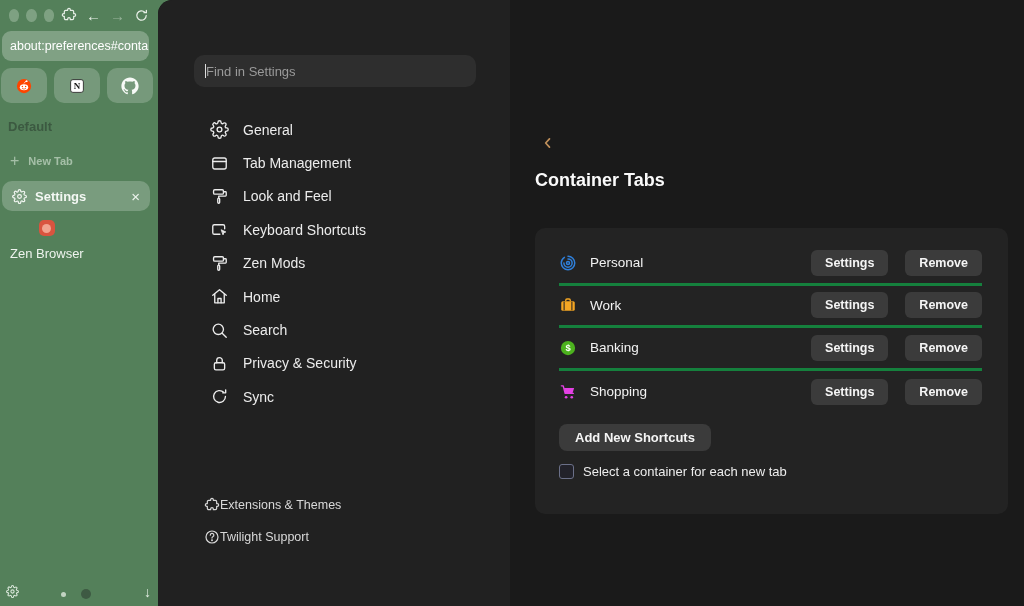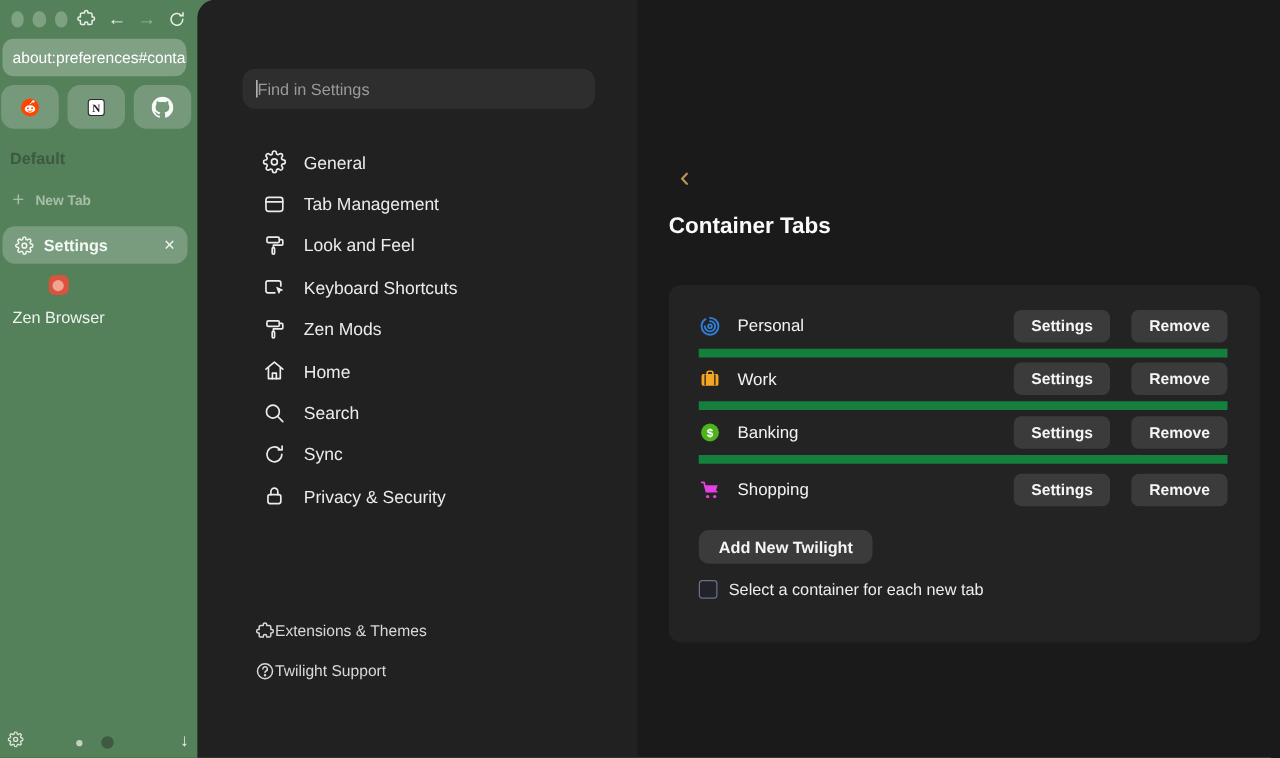--- a/index.html
+++ b/index.html
@@ -70,21 +70,21 @@
     color:#d9d9d9; font-size:12.5px; }
 
   
   .content { position:absolute; left:352px; top:0; right:0; bottom:0; }
   .back-chevron { position:absolute; left:31px; top:136px; color:#bf8f5a; }
   .page-title { position:absolute; left:25px; top:170px; color:#fafafa;
     font-size:18px; font-weight:bold; }
   .card { position:absolute; left:25px; top:228px; width:473px; height:286px;
     background:#232323; border-radius:10px; padding-top:15px; }
   .c-row { margin:0 26px 0 24px; height:42.5px; display:flex;
-    align-items:center; gap:13px; border-bottom:7px solid #15803d; }
+    align-items:center; gap:13px; border-bottom:3px solid #15803d; }
   .c-row:nth-of-type(4) { border-bottom:none; }
   .c-name { flex:1; color:#f2f2f2; font-size:13.5px; }
   .btn { height:26px; padding:0 14px; background:#3b3b3b; border:none;
     border-radius:6px; color:#f5f5f5; font-size:12.5px; font-weight:bold;
     font-family:"Liberation Sans", sans-serif; margin-left:4px; }
   .add-btn { margin:11px 0 0 24px; height:27px; padding:0 16px;
     background:#3b3b3b; border:none; border-radius:8px; color:#f5f5f5;
     font-size:13px; font-weight:bold; font-family:"Liberation Sans", sans-serif; }
   .cb-row { margin:13px 0 0 24px; display:flex; align-items:flex-end; gap:9px; }
   .checkbox { width:15px; height:15px; border:1.5px solid #6b7088;
@@ -260,34 +260,34 @@
           <svg width="19" height="19" viewBox="0 0 24 24" fill="none" stroke="currentColor" stroke-width="1.7" stroke-linecap="round">
             <circle cx="10.5" cy="10.5" r="6.5"></circle>
             <line x1="15.4" y1="15.4" x2="20.5" y2="20.5"></line>
           </svg>
         </span>
         <span>Search</span>
       </li>
       <li class="nav-item">
         <span>
           <svg width="19" height="19" viewBox="0 0 24 24" fill="none" stroke="currentColor" stroke-width="1.7" stroke-linecap="round" stroke-linejoin="round">
+            <rect x="5.5" y="11" width="13" height="9" rx="2"></rect>
+            <path d="M8.5 11V8a3.5 3.5 0 0 1 7 0v3"></path>
+          </svg>
+        </span>
+        <span>Privacy &amp; Security</span>
+      </li>
+      <li class="nav-item">
+        <span>
+          <svg width="19" height="19" viewBox="0 0 24 24" fill="none" stroke="currentColor" stroke-width="1.7" stroke-linecap="round" stroke-linejoin="round">
             <path d="M19.5 12a7.5 7.5 0 1 1-2.2-5.3"></path>
             <polyline points="19.8 3.6 19.8 7.4 16 7.4"></polyline>
           </svg>
         </span>
         <span>Sync</span>
-      </li>
-      <li class="nav-item">
-        <span>
-          <svg width="19" height="19" viewBox="0 0 24 24" fill="none" stroke="currentColor" stroke-width="1.7" stroke-linecap="round" stroke-linejoin="round">
-            <rect x="5.5" y="11" width="13" height="9" rx="2"></rect>
-            <path d="M8.5 11V8a3.5 3.5 0 0 1 7 0v3"></path>
-          </svg>
-        </span>
-        <span>Privacy &amp; Security</span>
       </li>
     </ul>
 
     <div class="nav-footer">
       <div class="foot-item">
         <span>
           <svg width="16" height="16" viewBox="0 0 24 24" fill="none" stroke="currentColor" stroke-width="1.8" stroke-linejoin="round">
             <path d="M10 4a2 2 0 0 1 4 0v1h3a2 2 0 0 1 2 2v3h1a2 2 0 0 1 0 4h-1v3a2 2 0 0 1-2 2h-3v-1a2 2 0 0 0-4 0v1H7a2 2 0 0 1-2-2v-3H4a2 2 0 0 1 0-4h1V7a2 2 0 0 1 2-2h3z"></path>
           </svg>
         </span>
@@ -362,21 +362,21 @@
             <path d="M3.2 3.8h2.4l2.6 10h10.9" fill="none" stroke="currentColor" stroke-width="1.9" stroke-linecap="round" stroke-linejoin="round"></path>
             <circle cx="9.5" cy="19" r="1.8" fill="currentColor"></circle>
             <circle cx="17" cy="19" r="1.8" fill="currentColor"></circle>
           </svg>
         </span>
         <span class="c-name">Shopping</span>
         <button class="btn">Settings</button>
         <button class="btn">Remove</button>
       </div>
 
-      <button class="add-btn">Add New Twilight</button>
+      <button class="add-btn">Add New Shortcuts</button>
 
       <div class="cb-row">
         <span class="checkbox"></span>
         <span class="cb-label">Select a container for each new tab</span>
       </div>
     </div>
   </section>
 </main>
 
 </body></html>

